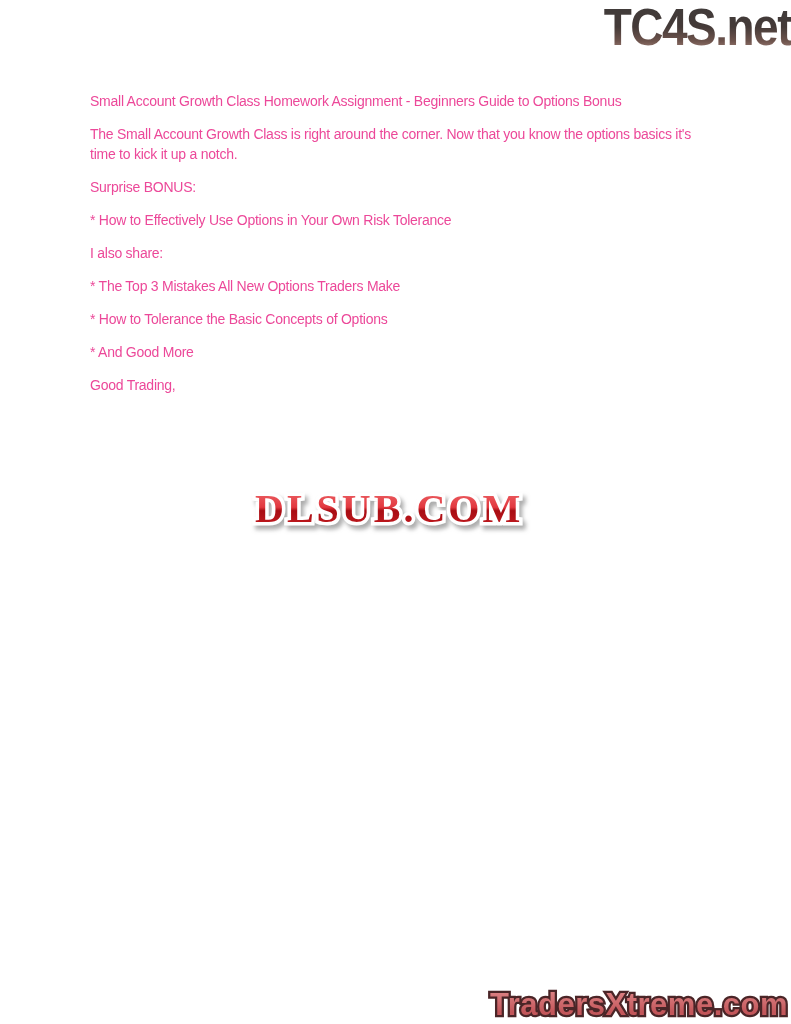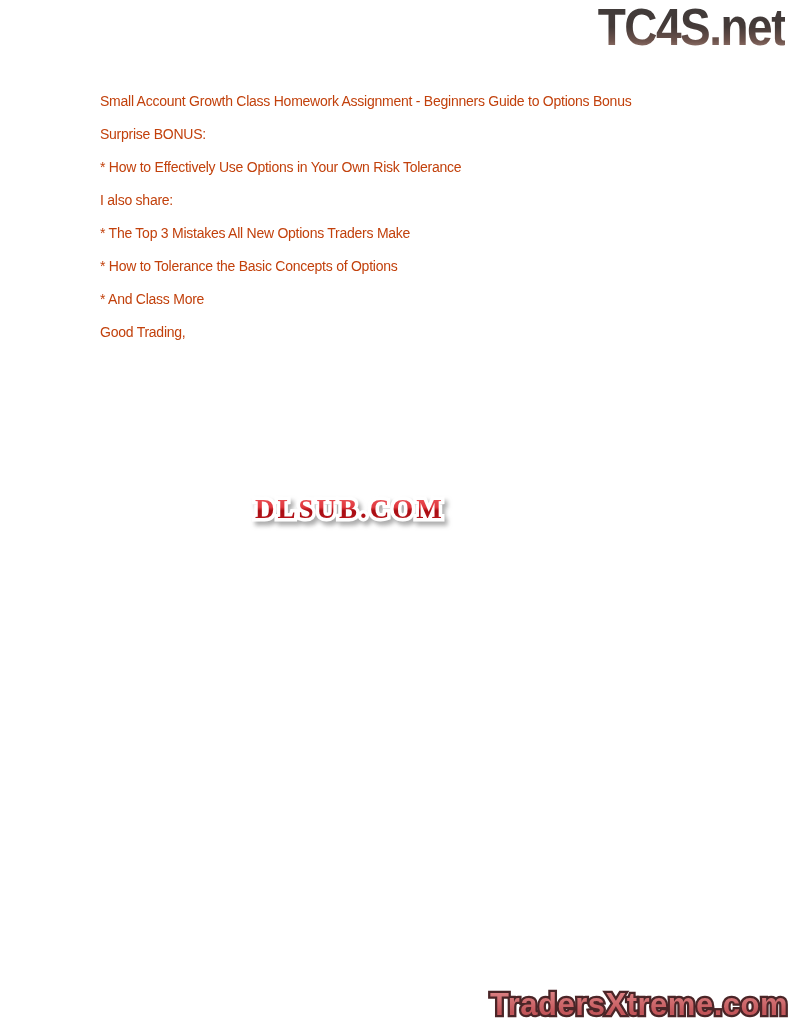--- a/index.html
+++ b/index.html
@@ -9,21 +9,21 @@
     height: 1024px;
     background: #ffffff;
     overflow: hidden;
     font-family: "Liberation Sans", sans-serif;
   }
 
   
   .tc4s {
     position: absolute;
     top: 1px;
-    right: 6px;
+    right: 0;
     height: 52px;
     margin-left: 26px;
   }
   .tc4s-text {
     display: inline-block;
     font-family: "Liberation Sans", sans-serif;
     font-weight: 700;
     font-size: 46px;
     letter-spacing: -1.5px;
     line-height: 46px;
@@ -37,24 +37,24 @@
       background: linear-gradient(180deg, #403c3b 0%, #443a38 50%, #6e544d 78%, #a08078 96%, #c2aaa1 100%);
       -webkit-background-clip: text;
       background-clip: text;
       color: transparent;
     }
   }
 
   
   .doc {
     position: absolute;
-    left: 100px;
+    left: 90px;
     top: 91px;
     width: 680px;
-    color: #c2410c;
+    color: #ec4899;
     font-size: 14px;
     line-height: 20px;
     letter-spacing: -0.25px;
   }
   .doc p {
     margin: 0 0 13px 0;
     white-space: pre-line;
   }
 
   
@@ -65,21 +65,21 @@
     width: 290px;
     height: 48px;
     filter: drop-shadow(3px 4px 2px rgba(105,105,105,0.55));
   }
   .dlsub span {
     position: absolute;
     left: 0;
     top: 0;
     font-family: "Liberation Serif", serif;
     font-weight: 900;
-    font-size: 27px;
+    font-size: 40px;
     line-height: 44px;
     letter-spacing: 3px;
     white-space: nowrap;
   }
   .dlsub-back {
     -webkit-text-stroke: 7px #ffffff;
     color: #ffffff;
   }
   .dlsub-front { color: #c4161c; }
   @supports (-webkit-background-clip: text) {
@@ -132,26 +132,28 @@
 <body>
 
 <div class="page">
 
   <div class="tc4s">
     <span class="tc4s-text">TC4S.net</span>
   </div>
 
   <div class="doc">
     <p>Small Account Growth Class Homework Assignment - Beginners Guide to Options Bonus</p>
+    <p>The Small Account Growth Class is right around the corner. Now that you know the options basics it's
+time to kick it up a notch.</p>
     <p>Surprise BONUS:</p>
     <p>* How to Effectively Use Options in Your Own Risk Tolerance</p>
     <p>I also share:</p>
     <p>* The Top 3 Mistakes All New Options Traders Make</p>
     <p>* How to Tolerance the Basic Concepts of Options</p>
-    <p>* And Class More</p>
+    <p>* And Good More</p>
     <p>Good Trading,</p>
   </div>
 
   <div class="dlsub">
     <span class="dlsub-back">DLSUB.COM</span>
     <span class="dlsub-front">DLSUB.COM</span>
   </div>
 
   <div class="txtreme">
     <span class="tx-glow">TradersXtreme.com</span>

